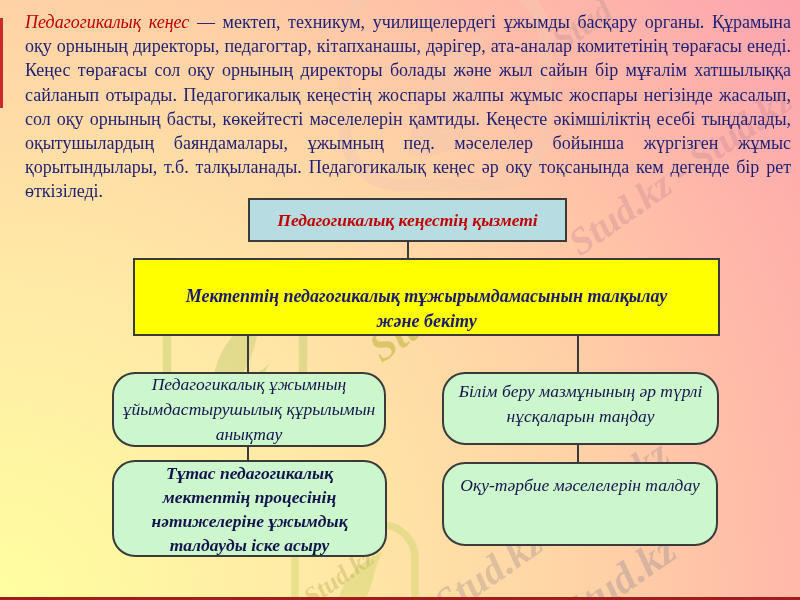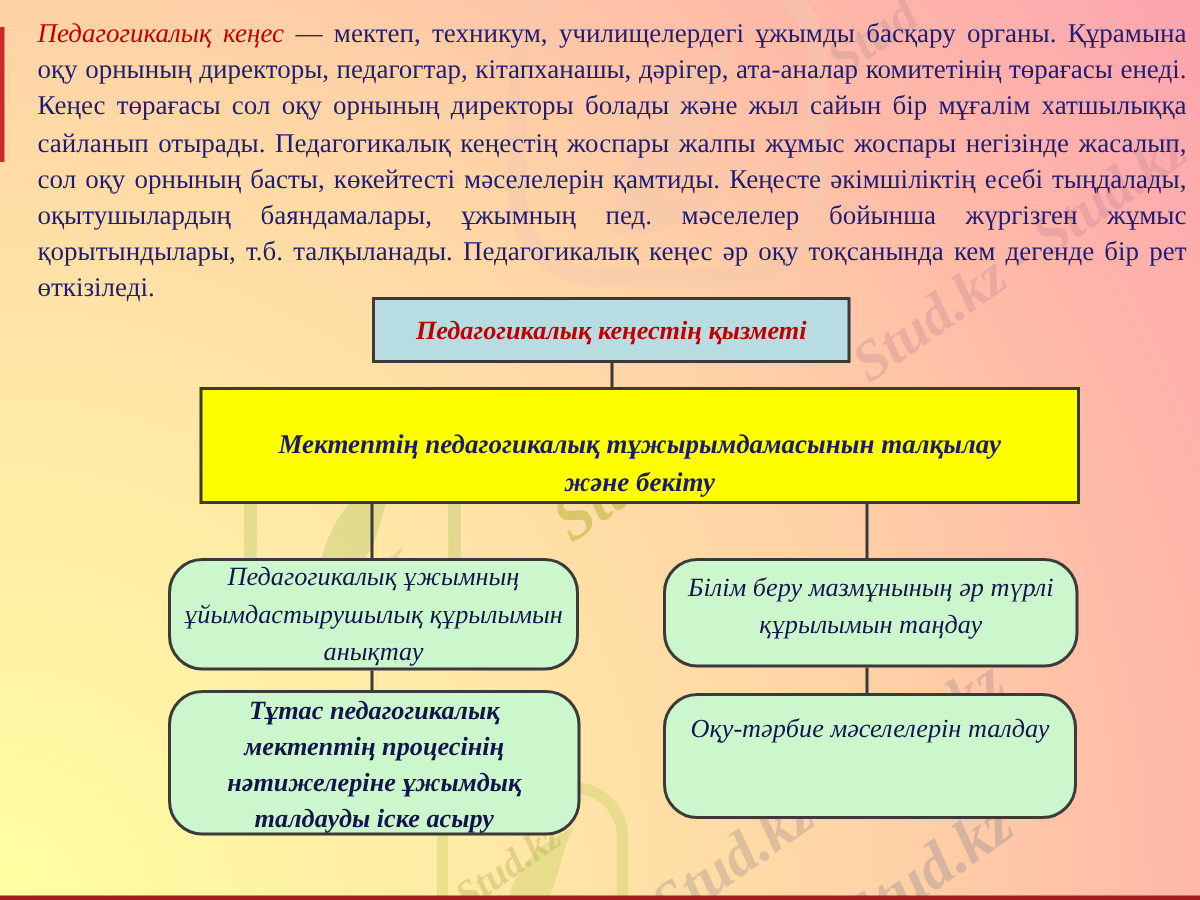--- a/index.html
+++ b/index.html
@@ -91,21 +91,21 @@
     <span>Мектептің педагогикалық тұжырымдамасынын талқылау және бекіту</span>
   </div>
 
   <div class="vline" style="left:247px;top:336px;height:36px"></div>
   <div class="vline" style="left:577px;top:336px;height:36px"></div>
 
   <div class="node node-branch node-l1">
     <span>Педагогикалық ұжымның ұйымдастырушылық құрылымын анықтау</span>
   </div>
   <div class="node node-branch node-r1">
-    <span>Білім беру мазмұнының әр түрлі құрылымын таңдау</span>
+    <span>Білім беру мазмұнының әр түрлі нұсқаларын таңдау</span>
   </div>
 
   <div class="vline" style="left:247px;top:447px;height:13px"></div>
   <div class="vline" style="left:577px;top:445px;height:17px"></div>
 
   <div class="node node-branch node-l2">
     <span>Тұтас педагогикалық мектептің процесінің нәтижелеріне ұжымдық талдауды іске асыру</span>
   </div>
   <div class="node node-branch node-r2">
     <span>Оқу-тәрбие мәселелерін талдау</span>

